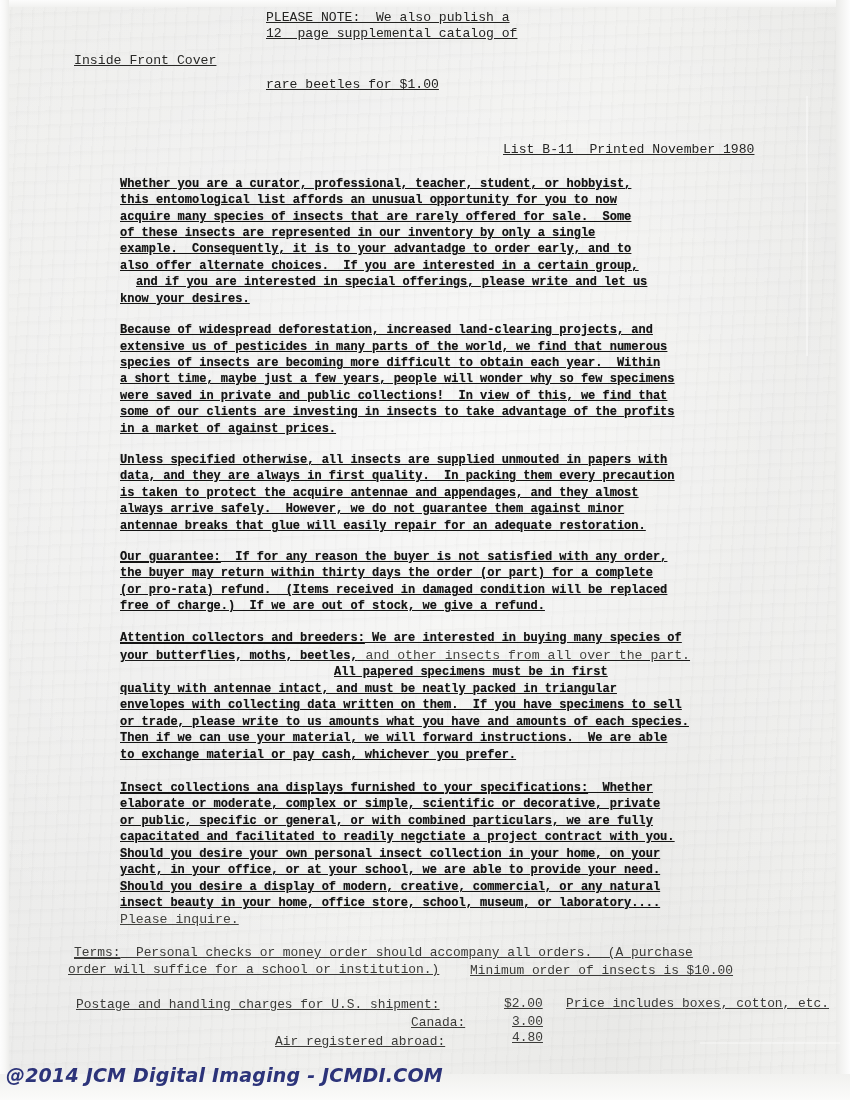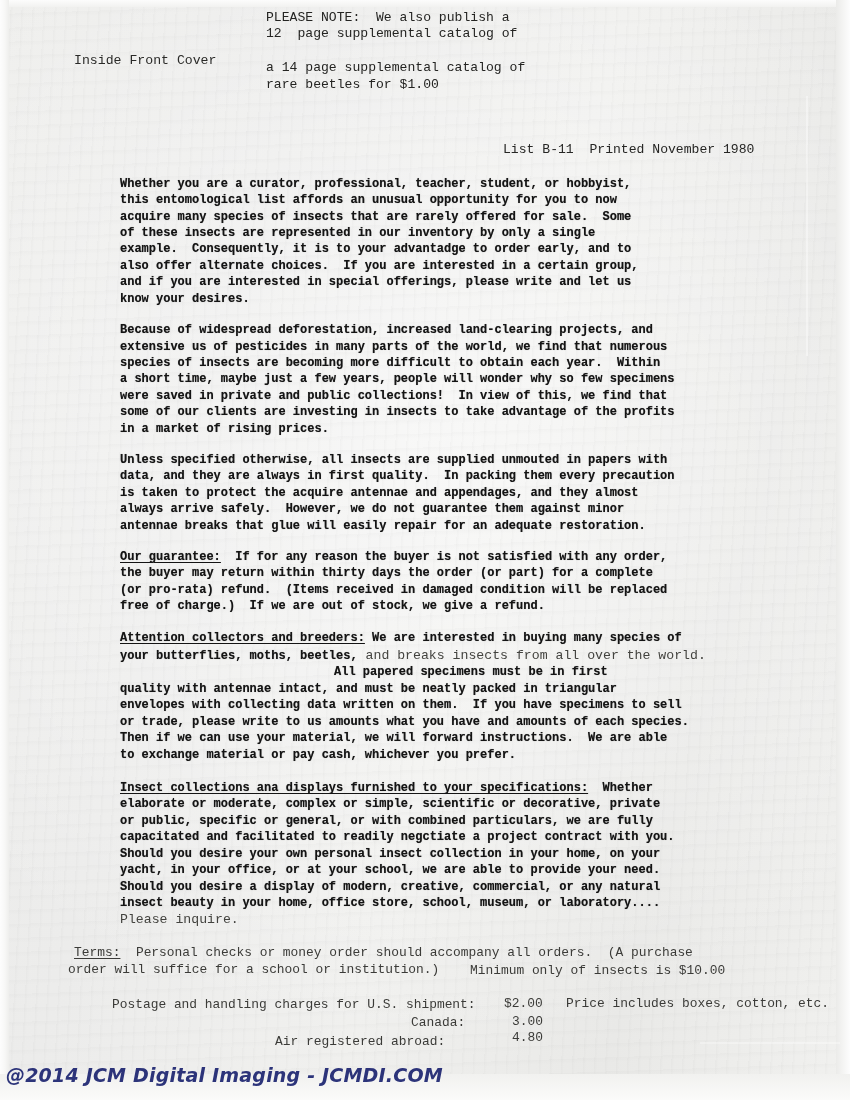--- a/index.html
+++ b/index.html
@@ -38,20 +38,21 @@
   #edge-top   { position:absolute; left:0;  top:0; width:100%; height:7px;  background:linear-gradient(180deg,#fcfcfc 0%,#f2f2f0 100%); }
   #edge-right { position:absolute; right:0; top:0; width:14px; height:100%;
                 background:linear-gradient(270deg,#fdfdfd 0%,#f6f6f5 40%,#ebebe9 100%); }
   #edge-bottom{ position:absolute; left:0; bottom:0; width:100%; height:26px;
                 background:linear-gradient(0deg,#fbfbfa 0%,#f1f1ef 100%); }
 
   .txt {
     position: absolute;
     white-space: pre;
     letter-spacing: 0px;
+    text-decoration: underline;
   }
   
   .heavy {
     font-weight: 700;
     font-size: 12px;
     line-height: 16.3px;
     color: #141414;
     text-shadow: 0 0 0.7px rgba(20,20,20,0.55);
   }
   
@@ -115,64 +116,63 @@
   <div id="edge-right"></div>
   <div id="edge-bottom"></div>
 
   <div class="crease" style="left:806px; top:96px; width:2px; height:260px; opacity:.7;"></div>
   <div class="crease" style="left:700px; top:1042px; width:140px; height:2px; opacity:.6;"></div>
 
   <div class="txt cover-label" style="left:74px; top:53px;">Inside Front Cover</div>
 
   <div class="txt head-note" style="left:266px; top:10px;">PLEASE NOTE:  We also publish a</div>
   <div class="txt head-note" style="left:266px; top:26px;">12  page supplemental catalog of</div>
-  <div class="txt head-note" style="left:266px; top:60px;">a 14 page supplemental catalog of</div>
   <div class="txt head-note" style="left:266px; top:77px;">rare beetles for $1.00</div>
 
   <div class="txt listline" style="left:503px; top:142px;">List B-11  Printed November 1980</div>
 
   <div>
     <div class="txt heavy" style="left:120px; top:176px;">Whether you are a curator, professional, teacher, student, or hobbyist,</div>
     <div class="txt heavy" style="left:120px; top:192px;">this entomological list affords an unusual opportunity for you to now</div>
     <div class="txt heavy" style="left:120px; top:209px;">acquire many species of insects that are rarely offered for sale.  Some</div>
     <div class="txt heavy" style="left:120px; top:225px;">of these insects are represented in our inventory by only a single</div>
     <div class="txt heavy" style="left:120px; top:241px;">example.  Consequently, it is to your advantadge to order early, and to</div>
     <div class="txt heavy" style="left:120px; top:258px;">also offer alternate choices.  If you are interested in a certain group,</div>
-    <div class="txt heavy" style="left:120px; top:274px;">and if you are interested in special offerings, please write and let us</div>
+    <div class="txt heavy" style="left:136px; top:274px;">and if you are interested in special offerings, please write and let us</div>
     <div class="txt heavy" style="left:120px; top:291px;">know your desires.</div>
   </div>
 
   <div>
     <div class="txt heavy" style="left:120px; top:322px;">Because of widespread deforestation, increased land-clearing projects, and</div>
     <div class="txt heavy" style="left:120px; top:339px;">extensive us of pesticides in many parts of the world, we find that numerous</div>
     <div class="txt heavy" style="left:120px; top:355px;">species of insects are becoming more difficult to obtain each year.  Within</div>
     <div class="txt heavy" style="left:120px; top:371px;">a short time, maybe just a few years, people will wonder why so few specimens</div>
     <div class="txt heavy" style="left:120px; top:388px;">were saved in private and public collections!  In view of this, we find that</div>
     <div class="txt heavy" style="left:120px; top:404px;">some of our clients are investing in insects to take advantage of the profits</div>
-    <div class="txt heavy" style="left:120px; top:421px;">in a market of rising prices.</div>
+    <div class="txt heavy" style="left:120px; top:421px;">in a market of against prices.</div>
   </div>
 
   <div>
     <div class="txt heavy" style="left:120px; top:452px;">Unless specified otherwise, all insects are supplied unmouted in papers with</div>
     <div class="txt heavy" style="left:120px; top:468px;">data, and they are always in first quality.  In packing them every precaution</div>
     <div class="txt heavy" style="left:120px; top:485px;">is taken to protect the acquire antennae and appendages, and they almost</div>
     <div class="txt heavy" style="left:120px; top:501px;">always arrive safely.  However, we do not guarantee them against minor</div>
     <div class="txt heavy" style="left:120px; top:518px;">antennae breaks that glue will easily repair for an adequate restoration.</div>
   </div>
 
   <div>
     <div class="txt heavy" style="left:120px; top:549px;"><span class="u">Our guarantee:</span><span>  If for any reason the buyer is not satisfied with any order,</span></div>
     <div class="txt heavy" style="left:120px; top:565px;">the buyer may return within thirty days the order (or part) for a complete</div>
     <div class="txt heavy" style="left:120px; top:582px;">(or pro-rata) refund.  (Items received in damaged condition will be replaced</div>
     <div class="txt heavy" style="left:120px; top:598px;">free of charge.)  If we are out of stock, we give a refund.</div>
   </div>
 
   <div>
     <div class="txt heavy" style="left:120px; top:630px;"><span class="u">Attention collectors and breeders:</span><span> We are interested in buying many species of</span></div>
-    <div class="txt" style="left:120px; top:646px;"><span class="heavy">your butterflies, moths, beetles,</span><span class="light"> and breaks insects from all over the world.</span></div>
+    <div class="txt" style="left:120px; top:646px;"><span class="heavy">your butterflies, moths, beetles,</span><span class="light"> and other insects from all over the part.</span></div>
     <div class="txt heavy" style="left:334px; top:664px;">All papered specimens must be in first</div>
     <div class="txt heavy" style="left:120px; top:681px;">quality with antennae intact, and must be neatly packed in triangular</div>
     <div class="txt heavy" style="left:120px; top:697px;">envelopes with collecting data written on them.  If you have specimens to sell</div>
     <div class="txt heavy" style="left:120px; top:714px;">or trade, please write to us amounts what you have and amounts of each species.</div>
     <div class="txt heavy" style="left:120px; top:730px;">Then if we can use your material, we will forward instructions.  We are able</div>
     <div class="txt heavy" style="left:120px; top:747px;">to exchange material or pay cash, whichever you prefer.</div>
   </div>
 
   <div>
     <div class="txt heavy" style="left:120px; top:780px;"><span class="u">Insect collections ana displays furnished to your specifications:</span><span>  Whether</span></div>
@@ -182,25 +182,25 @@
     <div class="txt heavy" style="left:120px; top:846px;">Should you desire your own personal insect collection in your home, on your</div>
     <div class="txt heavy" style="left:120px; top:862px;">yacht, in your office, or at your school, we are able to provide your need.</div>
     <div class="txt heavy" style="left:120px; top:879px;">Should you desire a display of modern, creative, commercial, or any natural</div>
     <div class="txt heavy" style="left:120px; top:895px;">insect beauty in your home, office store, school, museum, or laboratory....</div>
     <div class="txt light" style="left:120px; top:912px;">Please inquire.</div>
   </div>
 
   <div>
     <div class="txt light-sm" style="left:74px; top:945px;"><span class="u">Terms:</span><span>  Personal checks or money order should accompany all orders.  (A purchase</span></div>
     <div class="txt light-sm" style="left:68px; top:962px;">order will suffice for a school or institution.)</div>
-    <div class="txt light-sm" style="left:470px; top:963px;">Minimum only of insects is $10.00</div>
-  </div>
-
-  <div>
-    <div class="txt light-sm" style="left:76px; top:997px;margin-left:36px;">Postage and handling charges for U.S. shipment:</div>
+    <div class="txt light-sm" style="left:470px; top:963px;">Minimum order of insects is $10.00</div>
+  </div>
+
+  <div>
+    <div class="txt light-sm" style="left:76px; top:997px;">Postage and handling charges for U.S. shipment:</div>
     <div class="txt light-sm" style="left:504px; top:996px;">$2.00</div>
     <div class="txt light-sm" style="left:566px; top:996px;">Price includes boxes, cotton, etc.</div>
 
     <div class="txt light-sm" style="left:411px; top:1015px;">Canada:</div>
     <div class="txt light-sm" style="left:512px; top:1014px;">3.00</div>
 
     <div class="txt light-sm" style="left:275px; top:1034px;">Air registered abroad:</div>
     <div class="txt light-sm" style="left:512px; top:1030px;">4.80</div>
   </div>
 

